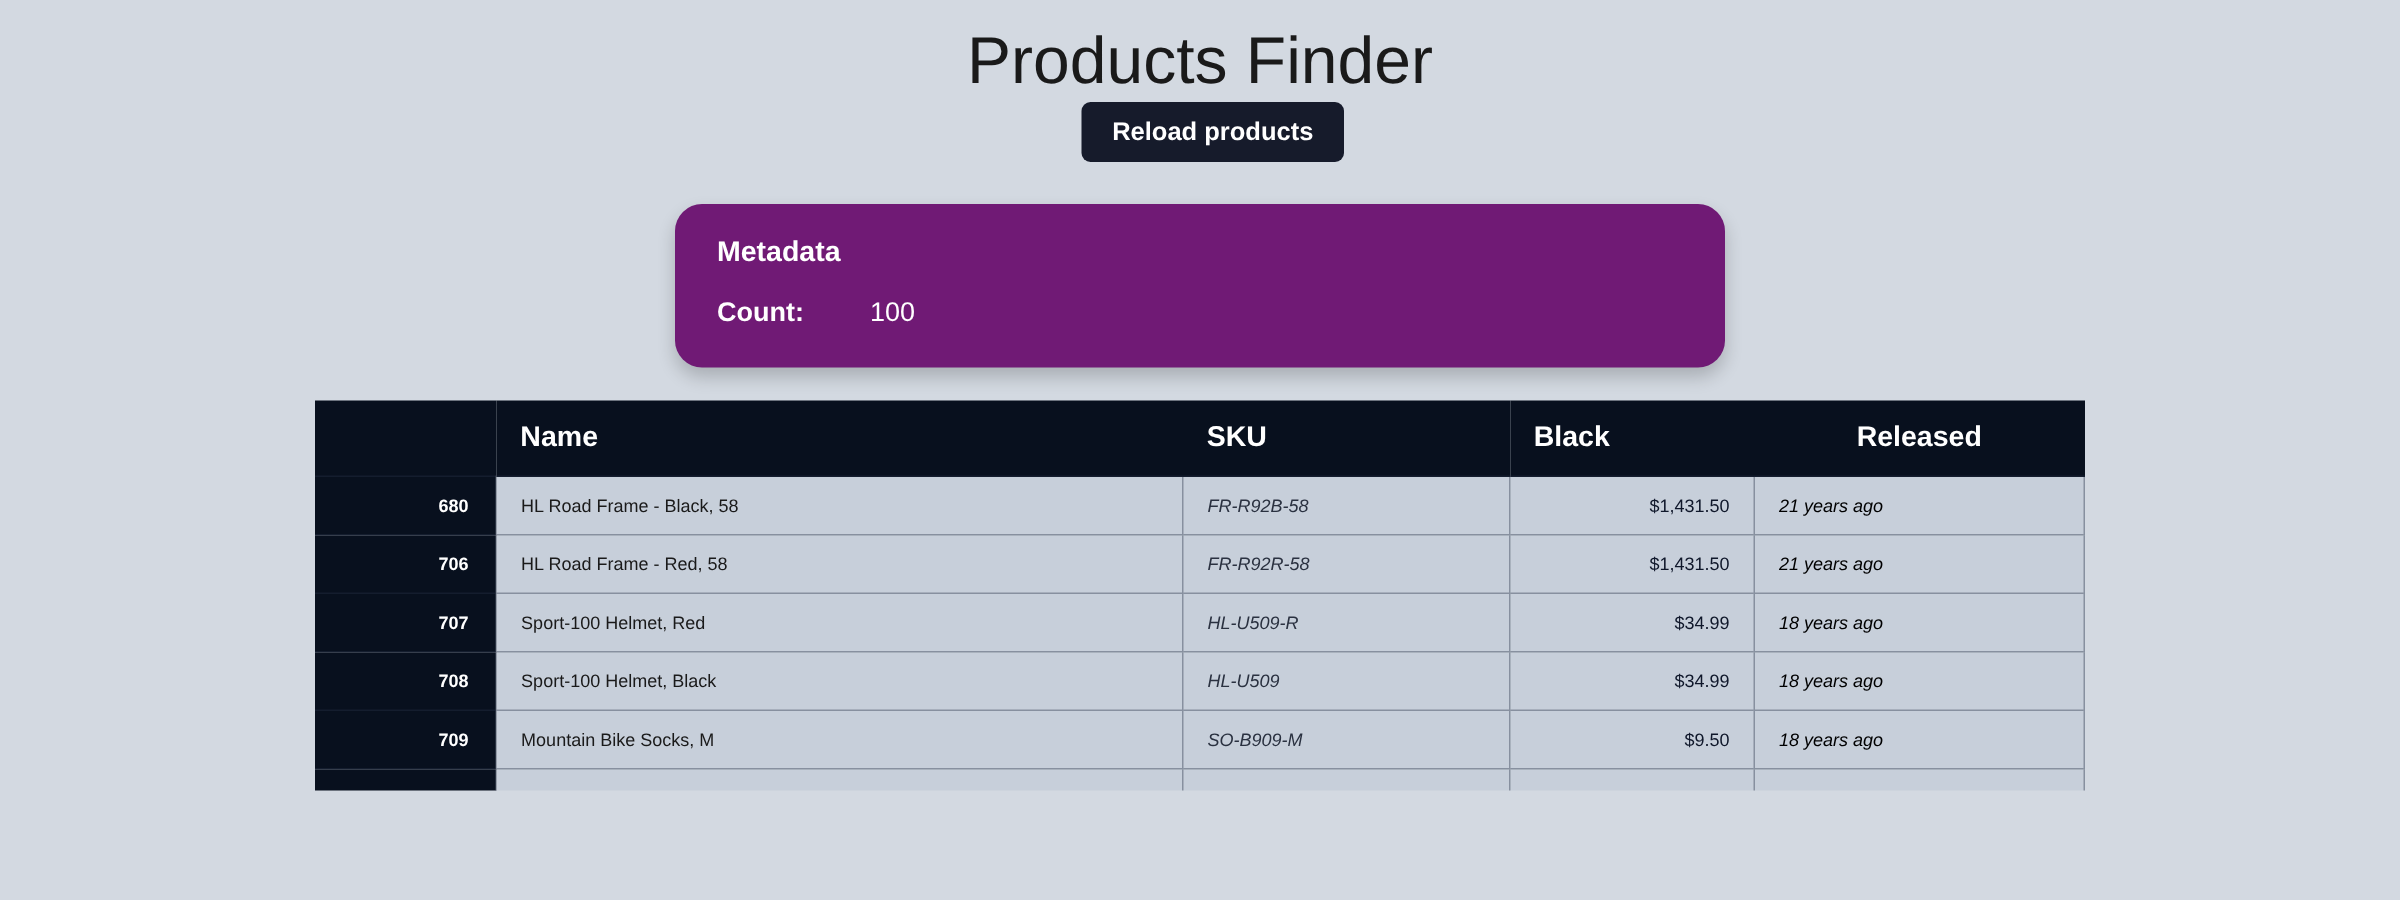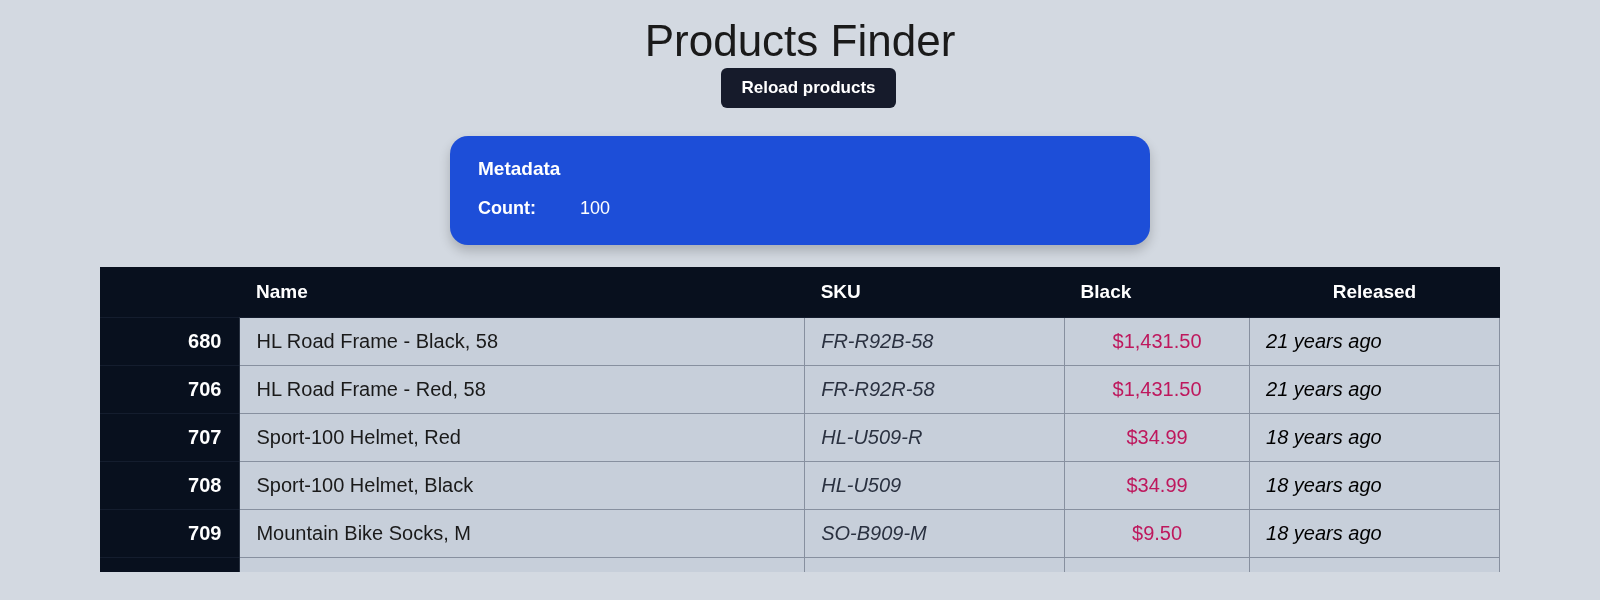--- a/index.html
+++ b/index.html
@@ -33,21 +33,21 @@
       font-weight: 700;
       font-size: 17px;
       border: none;
       border-radius: 6px;
       padding: 10px 20px;
       cursor: pointer;
       margin-bottom: 28px;
       margin-left: 17px;
     }
     .metadata-card {
-      background: #1d4ed8;
+      background: #701a75;
       color: #fff;
       border-radius: 18px;
       padding: 22px 28px 26px 28px;
       width: 700px;
       margin-bottom: 22px;
       box-shadow: 0 6px 12px rgba(0,0,0,0.2);
     }
     .metadata-title {
       font-family: Arial, sans-serif;
       font-weight: 900;
@@ -59,21 +59,21 @@
       gap: 44px;
       font-size: 18px;
     }
     .metadata-label {
       font-weight: 700;
     }
     .metadata-value {
       font-weight: 400;
     }
     .table-wrap {
-      width: 1400px;
+      width: 1180px;
     }
     table {
       border-collapse: collapse;
       width: 100%;
     }
     thead {
       background: #08101e;
       color: #fff;
     }
     thead th {
@@ -96,21 +96,21 @@
     }
     thead th.col-released {
       width: 250px;
       text-align: center;
     }
     tbody tr {
       border-top: 1px solid rgba(40,50,70,0.4);
     }
     tbody td {
       padding: 12px 16px;
-      font-size: 20px;
+      font-size: 12px;
       border-left: 1px solid rgba(40,50,70,0.4);
       border-right: 1px solid rgba(40,50,70,0.4);
       background: #c7cfda;
     }
     tbody td.cell-id {
       background: #08101e;
       color: #fff;
       font-weight: 700;
       text-align: right;
       padding-right: 18px;
@@ -118,22 +118,22 @@
       border-right: 1px solid rgba(120,130,150,0.3);
     }
     tbody td.cell-name {
       color: #1a1a1a;
     }
     tbody td.cell-sku {
       font-style: italic;
       color: #2a3140;
     }
     tbody td.cell-price {
-      text-align: center;
-      color: #be185d;
+      text-align: right;
+      color: #0f172a;
     }
     tbody td.cell-released {
       font-style: italic;
       color: #000000;
     }
     tbody tr.next-hint td.cell-id {
       height: 14px;
       padding: 0;
     }
     tbody tr.next-hint td {

